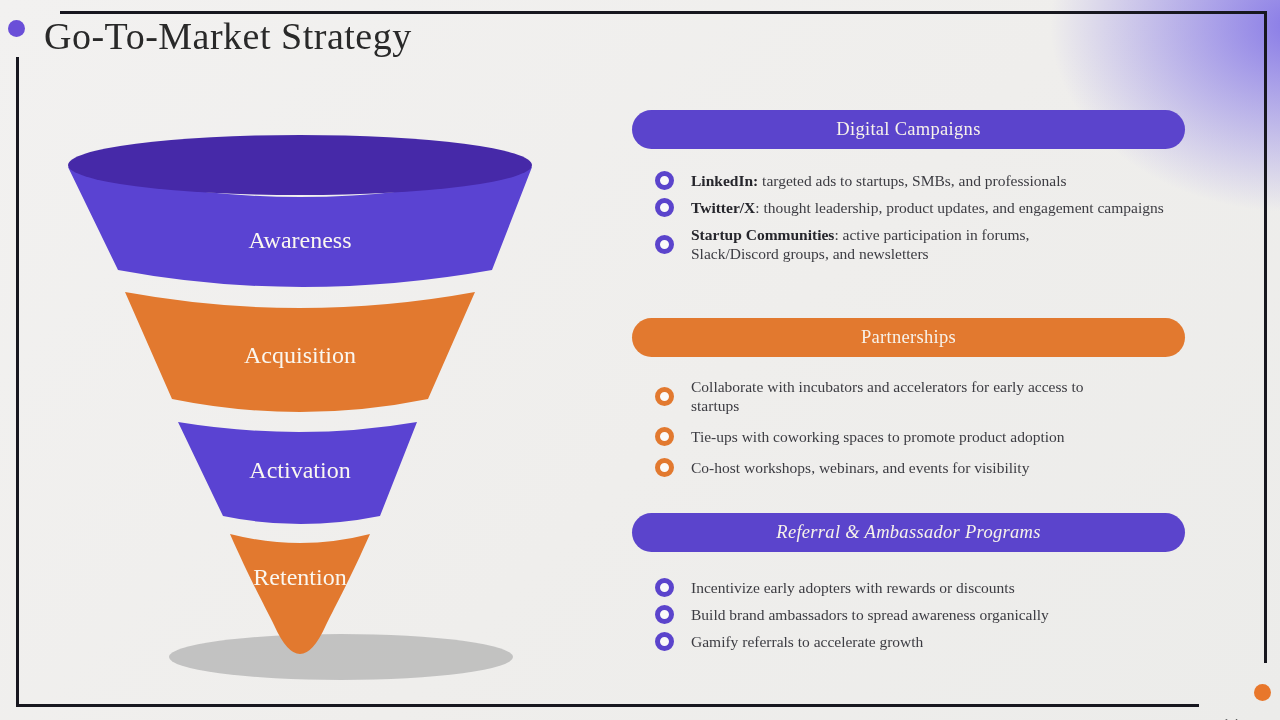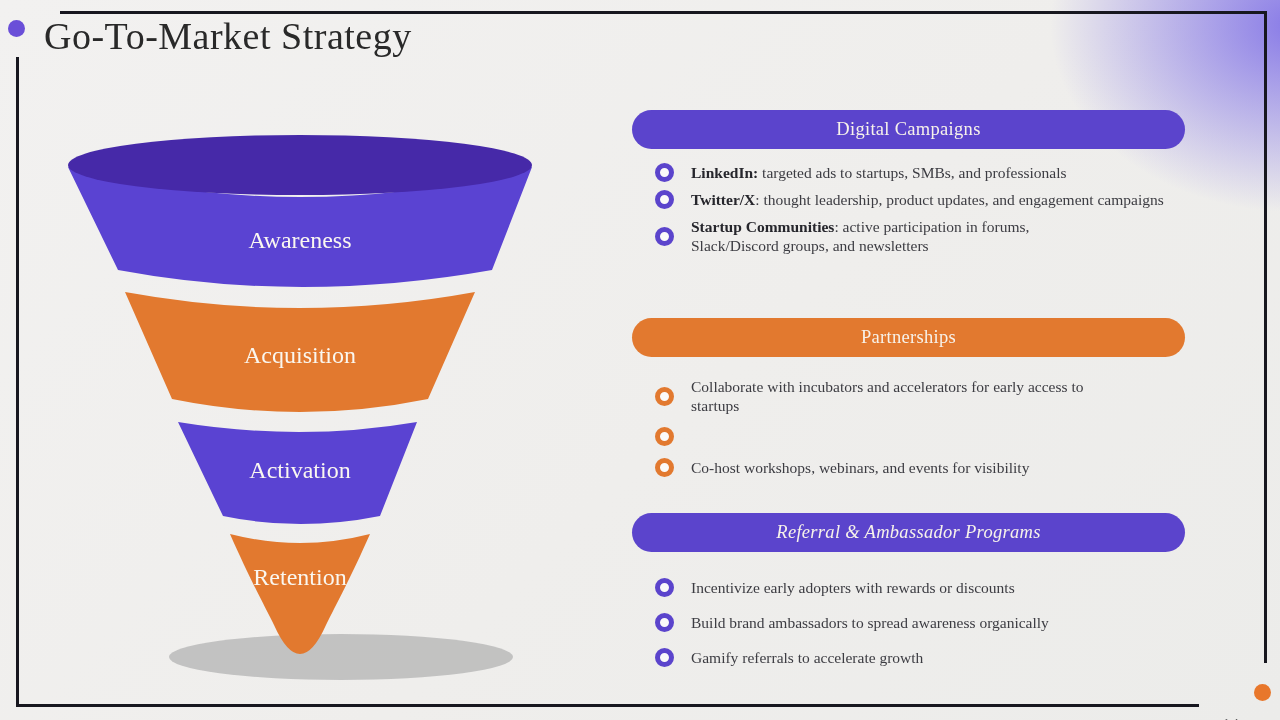--- a/index.html
+++ b/index.html
@@ -30,23 +30,23 @@
 
   .section { position:absolute; left:632px; width:553px; }
   .section-0 { top:110px; }
   .section-1 { top:318px; }
   .section-2 { top:513px; }
   .pill {
     height:39px; border-radius:20px; display:flex; align-items:center; justify-content:center;
     color:#f7f2ea; font-size:18.5px; letter-spacing:0.3px;
   }
   .bullets { display:flex; flex-direction:column; padding-left:23px; }
-  .section-0 .bullets { margin-top:14px; gap:8px;justify-content:space-between; }
+  .section-0 .bullets { margin-top:22px; gap:8px;justify-content:space-between; }
   .section-1 .bullets { margin-top:20px; gap:12px; }
-  .section-2 .bullets { margin-top:26px; gap:16px; }
+  .section-2 .bullets { margin-top:26px; gap:8px; }
   .bullet-row { display:flex; align-items:center; gap:17px; }
   .ring {
     width:9px; height:9px; border:5.5px solid #5B44CC; border-radius:50%;
     background:#fbfaf9; flex:none;
   }
   .bullet-text { margin:0; font-size:15.5px; line-height:19px; color:#3c3c42; }
   .bullet-text b { color:#26262c; }
   .bullet-text.narrow { max-width:420px; }
 
   .page-number { position:absolute; left:1222px; top:715px; font-size:17px; color:#58585a; }
@@ -98,20 +98,21 @@
 
   <div class="section section-1">
     <div class="pill" style="background: rgb(226, 121, 47);">Partnerships</div>
     <div class="bullets">
       <div class="bullet-row">
         <span class="ring" style="border-color: rgb(226, 121, 47);"></span>
         <p class="bullet-text narrow"><b></b><span>Collaborate with incubators and accelerators for early access to startups</span></p>
       </div>
       <div class="bullet-row">
         <span class="ring" style="border-color: rgb(226, 121, 47);"></span>
+        <p class="bullet-text"><b></b><span>Tie-ups with coworking spaces to promote product adoption</span></p>
       </div>
       <div class="bullet-row">
         <span class="ring" style="border-color: rgb(226, 121, 47);"></span>
         <p class="bullet-text"><b></b><span>Co-host workshops, webinars, and events for visibility</span></p>
       </div>
     </div>
   </div>
 
   <div class="section section-2">
     <div class="pill" style="background: rgb(91, 68, 204); font-style: italic;">Referral &amp; Ambassador Programs</div>

